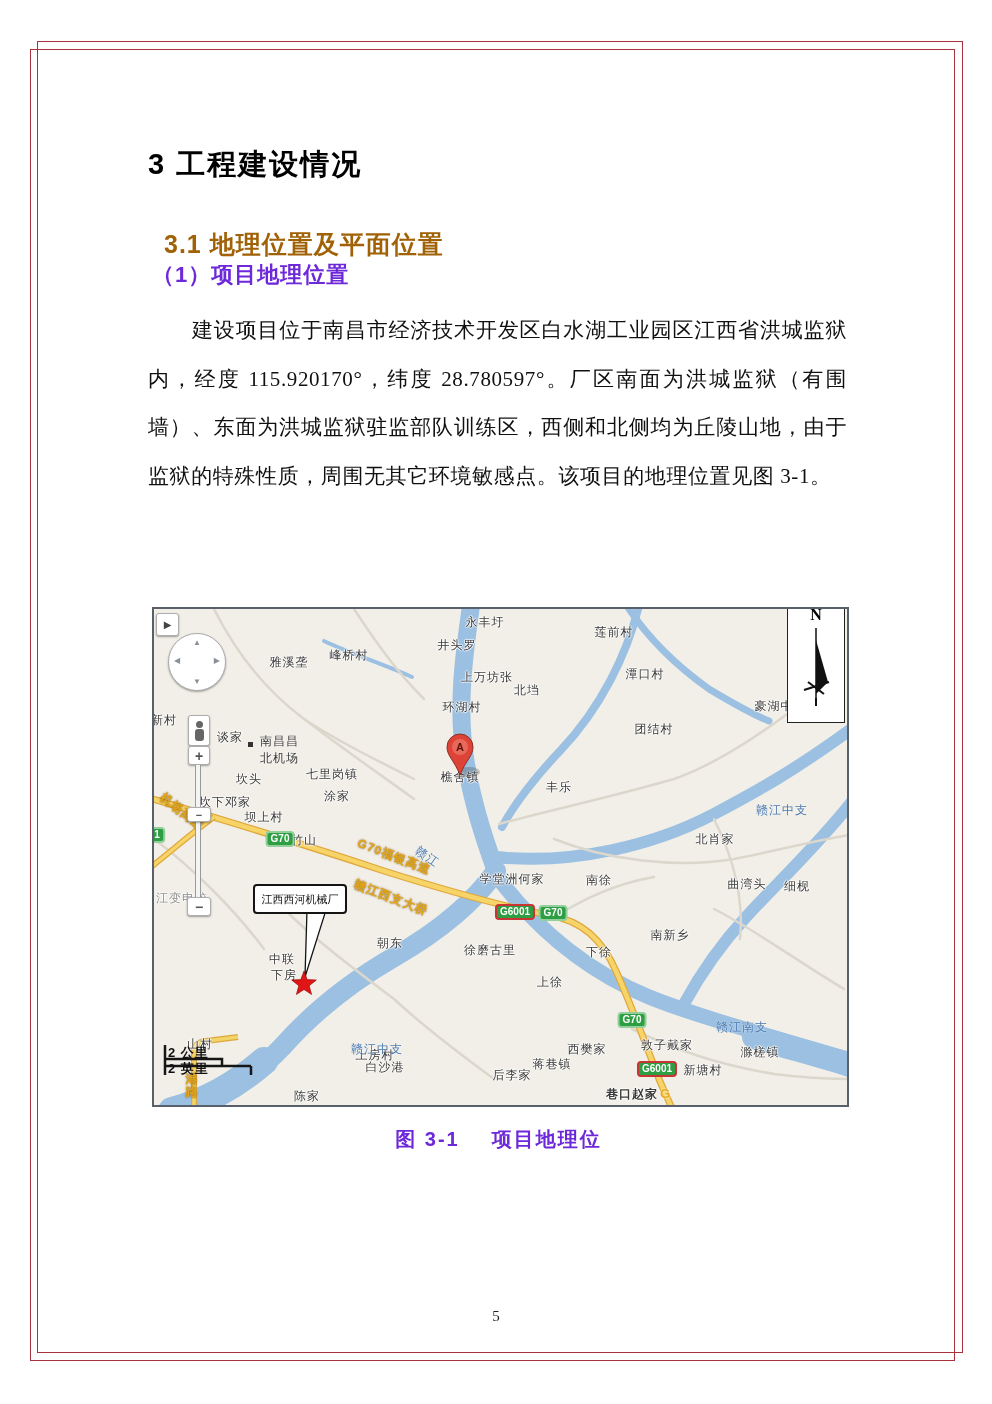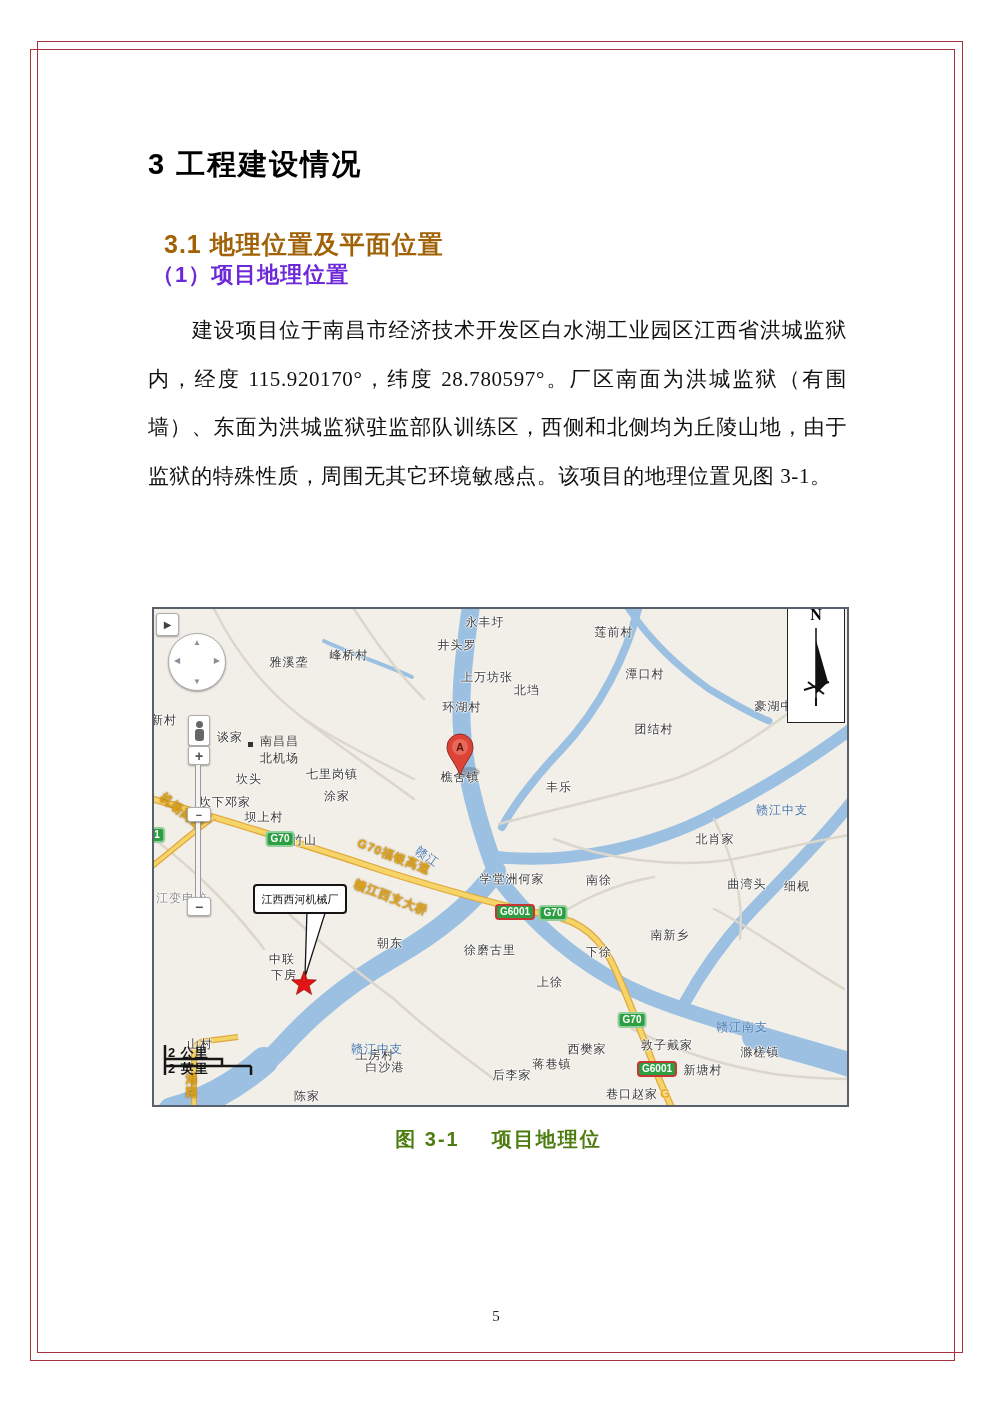--- a/index.html
+++ b/index.html
@@ -74,21 +74,21 @@
   .ztrack{position:absolute;left:41px;top:156px;width:4px;height:132px;z-index:7;
        background:#f4f4f4;border-left:1px solid #9a9a9a;border-right:1px solid #9a9a9a;}
   .zhandle{left:33px;top:198px;width:22px;height:13px;font-weight:bold;font-size:11px;}
   .zminus{left:33px;top:288px;width:22px;height:17px;font-weight:bold;font-size:14px;}
 
   .scaletext{position:absolute;z-index:5;font:bold 13px "Liberation Sans",sans-serif;
        color:#111;letter-spacing:1px;white-space:nowrap;}
   .sc-km{left:14px;top:435px;} .sc-mi{left:14px;top:451px;}
 
   .caption{position:absolute;left:152px;top:1126px;width:693px;text-align:center;
-       font:bold 20px "Liberation Sans",sans-serif;color:#4d7c0f;letter-spacing:2px;}
+       font:bold 20px "Liberation Sans",sans-serif;color:#6d28d9;letter-spacing:2px;}
   .caption .gap{display:inline-block;width:32px;}
   .pageno{position:absolute;left:0;top:1308px;width:992px;text-align:center;
        font:15px "Liberation Serif",serif;color:#222;}
 </style>
 </head>
 <body>
 
 <div class="frame frame-outer"></div>
 <div class="frame frame-inner"></div>
 
@@ -172,21 +172,21 @@
       <span class="lbl" style="left: 130px; top: 366px;">下房</span>
       <span class="lbl" style="left: 221px; top: 420px; margin-top: 26px;">上房村</span>
       <span class="lbl" style="left: 231px; top: 458px;">白沙港</span>
       <span class="lbl" style="left: 46px; top: 435px;">山村</span>
       <span class="lbl" style="left: 153px; top: 487px;">陈家</span>
       <span class="lbl" style="left: 398px; top: 455px;">蒋巷镇</span>
       <span class="lbl" style="left: 358px; top: 466px;">后李家</span>
       <span class="lbl" style="left: 433px; top: 440px;">西樊家</span>
       <span class="lbl" style="left: 513px; top: 436px;">敦子戴家</span>
       <span class="lbl" style="left: 549px; top: 461px;">新塘村</span>
-      <span class="lbl" style="left: 478px; top: 485px;">巷口赵家</span>
+      <span class="lbl" style="left: 478px; top: 485px; font-weight: bold;">巷口赵家</span>
       <span class="lbl" style="left: 606px; top: 443px;">滁槎镇</span>
     </div>
   <div class="layer">
 
   <span class="lbl gray" style="left: 28px; top: 289px;">江变电校</span>
     </div>
   <div class="layer">
 
   <span class="wlbl" style="left: 273px; top: 248px; transform: translate(-50%, -50%) rotate(35deg);">赣江</span>
       <span class="wlbl" style="left: 628px; top: 201px;">赣江中支</span>

